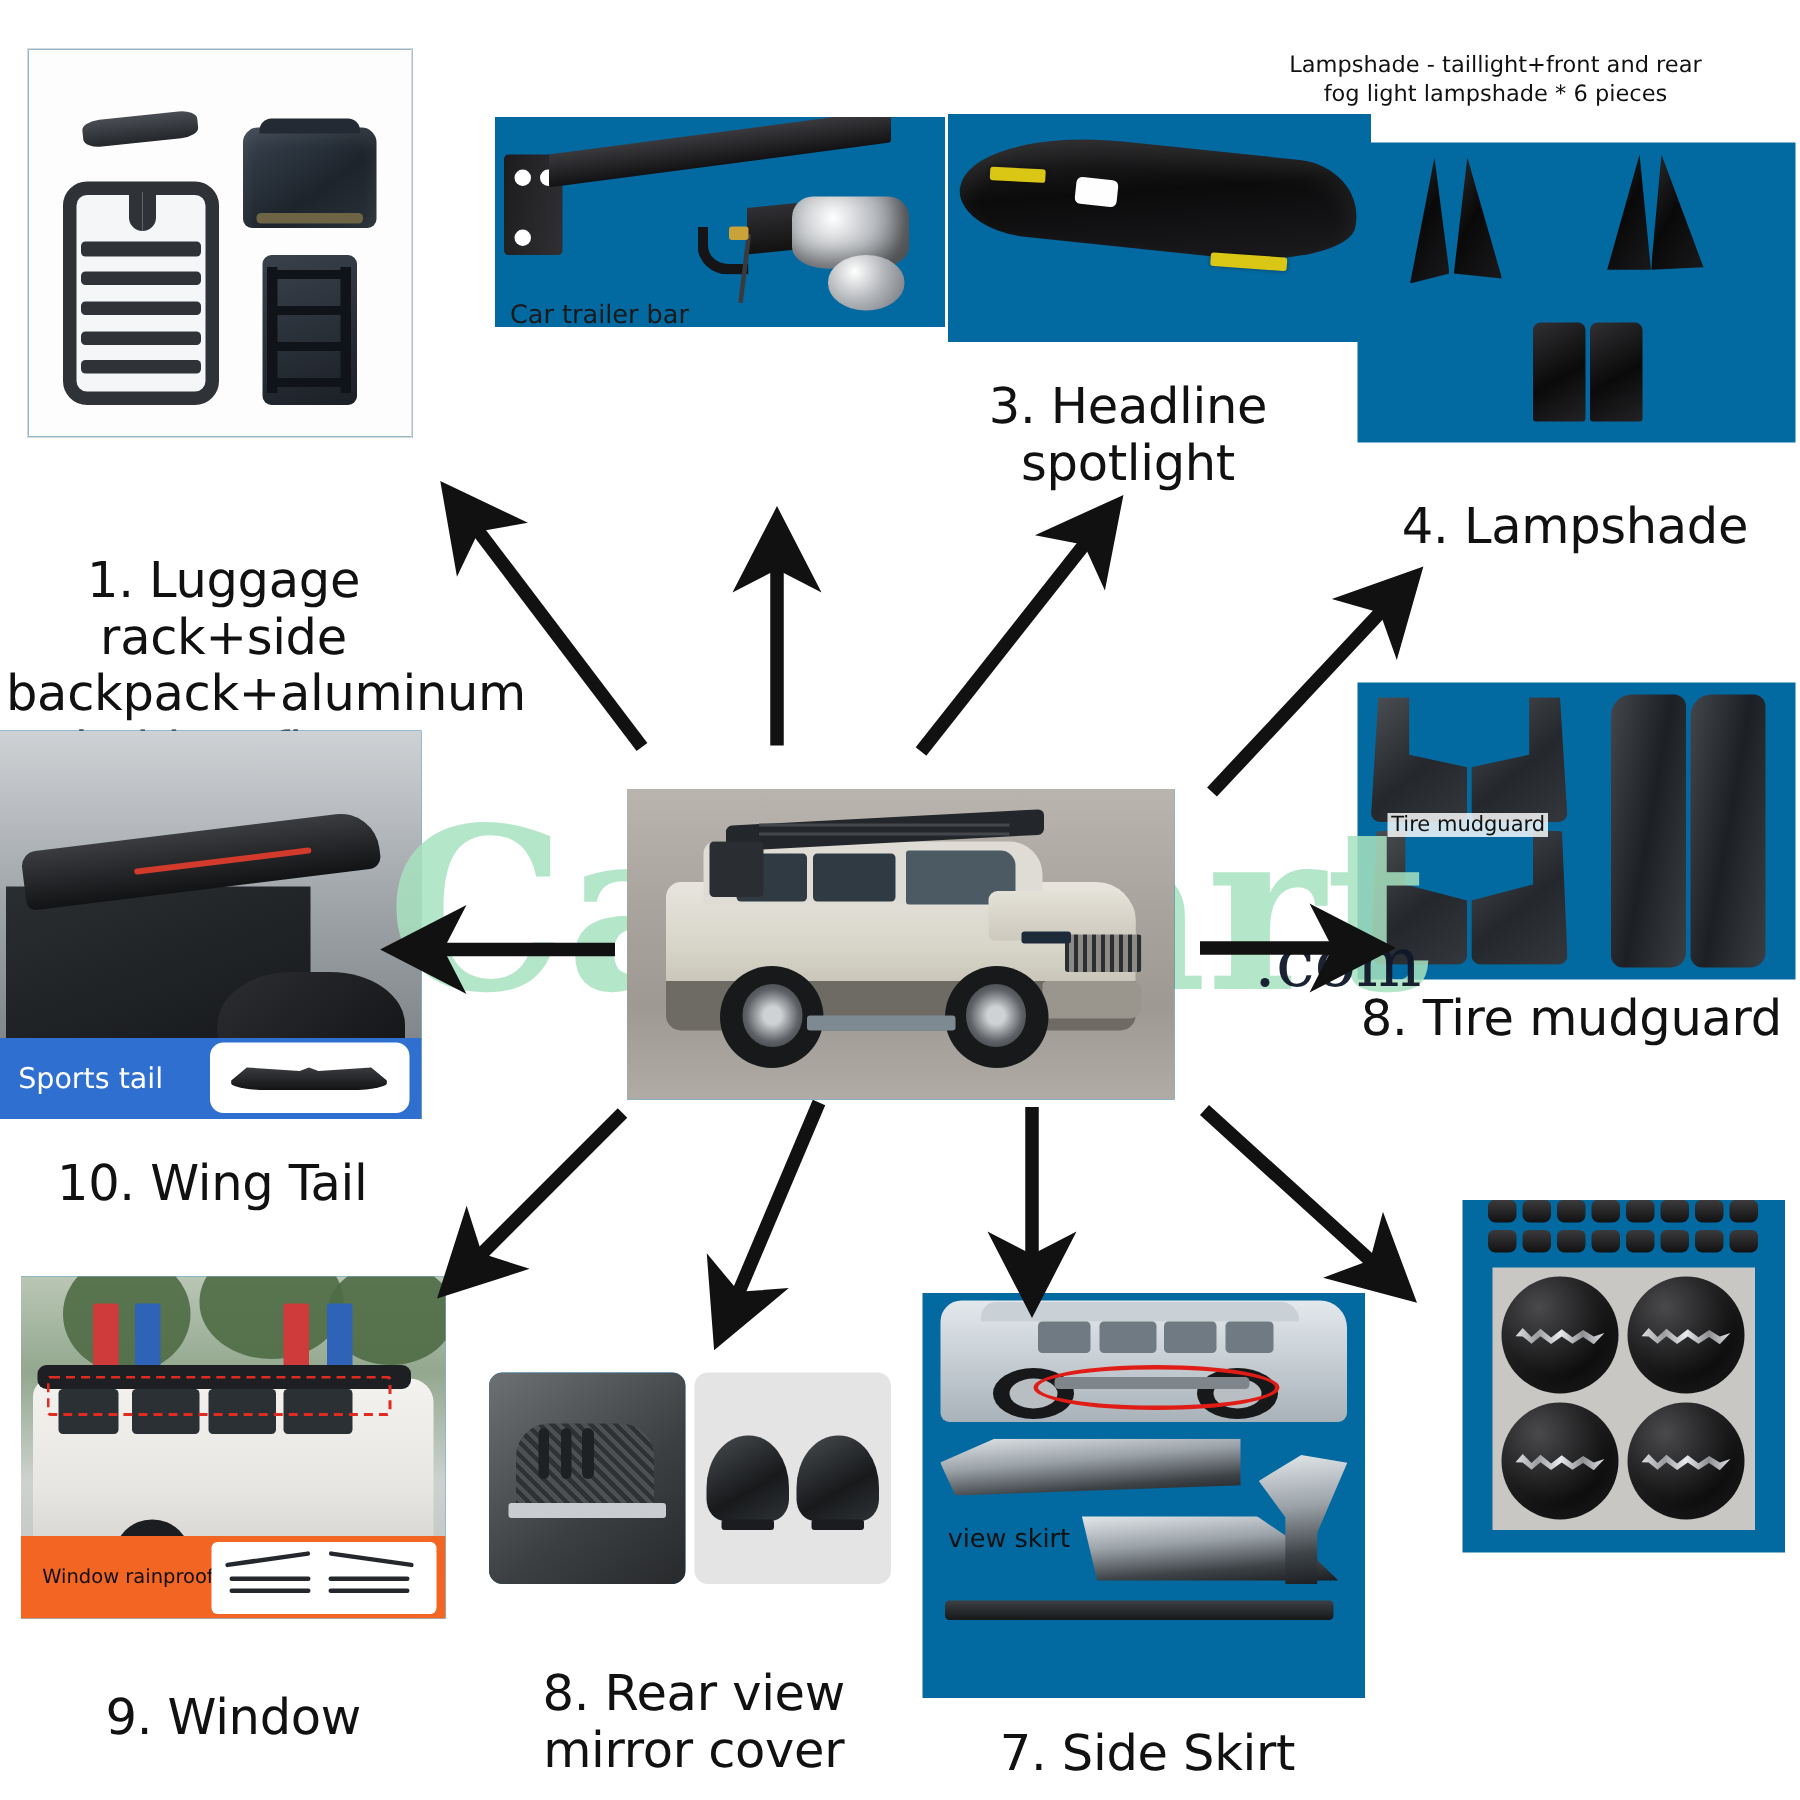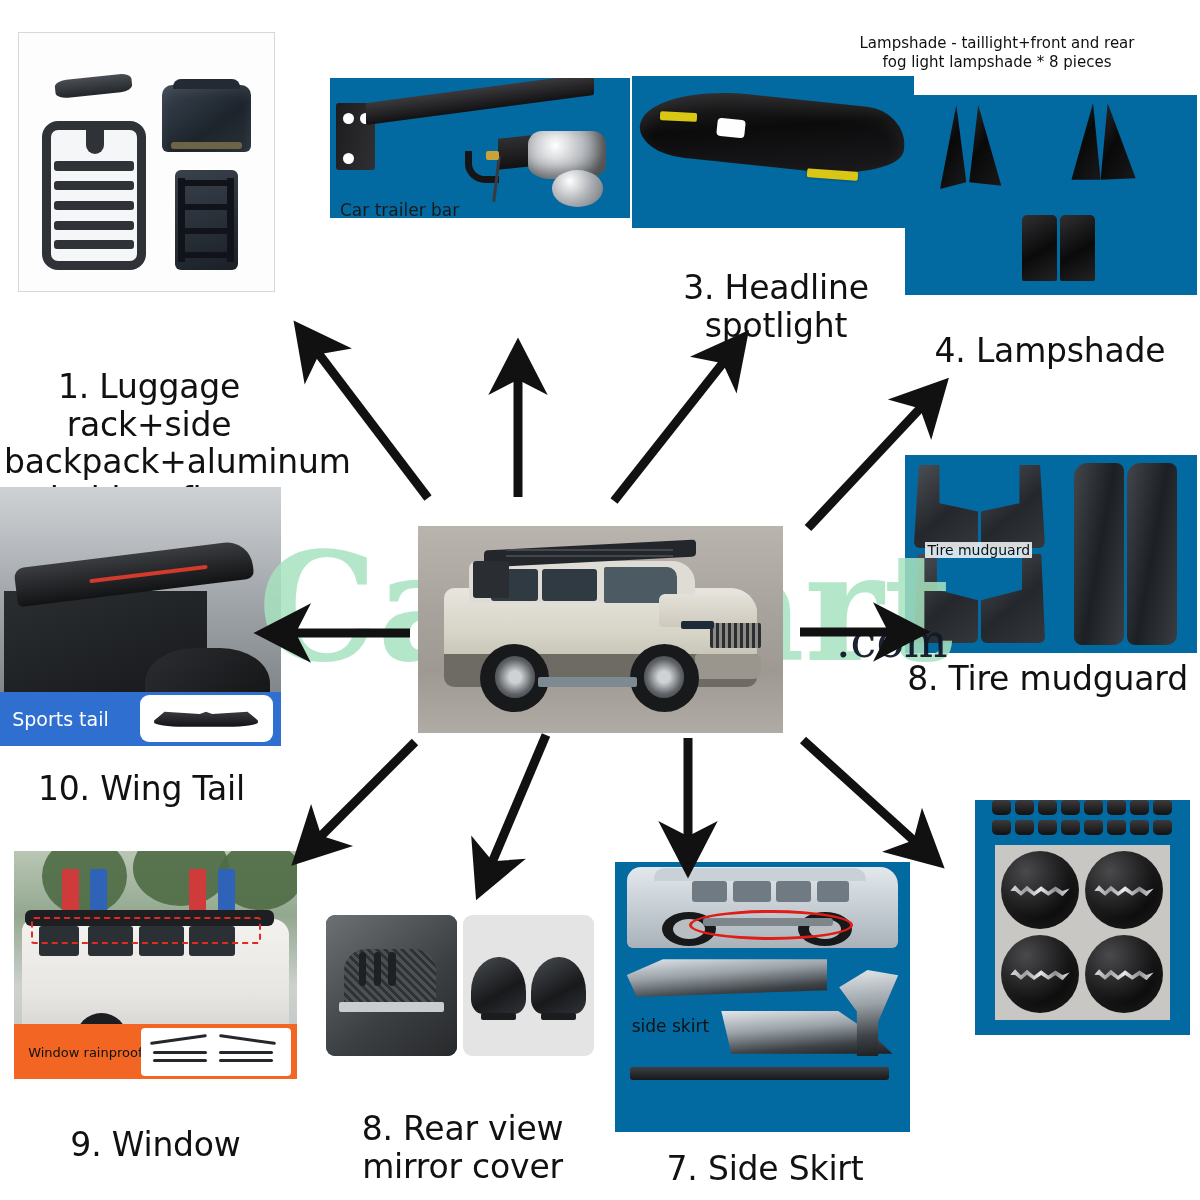--- a/index.html
+++ b/index.html
@@ -335,28 +335,28 @@
     <div class="ball-ball"></div>
   </div>
   <div class="abs sub-label" style="left:340px;top:200px;width:200px;text-align:left;">Car trailer bar</div>
 
   <div class="tile" style="left:632px;top:76px;width:282px;height:152px;">
     <div class="spot-body"></div>
     <div class="spot-lamp" style="left:10%;top:24%;width:13%;transform:rotate(3deg);"></div>
     <div class="spot-lamp" style="left:62%;top:62%;width:18%;transform:rotate(4deg);"></div>
     <div class="spot-hole"></div>
   </div>
-  <div class="abs num-label" style="left:640px;top:252px;width:272px;margin-top:17px;">
+  <div class="abs num-label" style="left:616px;top:252px;width:272px;">
     <div>3. Headline</div>
     <div>spotlight</div>
   </div>
 
   <div class="abs caption-small" style="left:847px;top:34px;width:300px;">
     <div>Lampshade - taillight+front and rear</div>
-    <div>fog light lampshade * 8 pieces</div>
+    <div>fog light lampshade * 6 pieces</div>
   </div>
 
   <div class="tile" style="left:905px;top:95px;width:292px;height:200px;">
 
     <div class="ls-wedge" style="left:12%;top:5%;width:9%;height:42%;clip-path:polygon(62% 0,100% 92%,0 100%);"></div>
     <div class="ls-wedge" style="left:22%;top:5%;width:11%;height:42%;clip-path:polygon(28% 0,100% 96%,0 92%);"></div>
 
     <div class="ls-wedge" style="left:57%;top:4%;width:10%;height:40%;clip-path:polygon(74% 0,100% 96%,0 96%);"></div>
     <div class="ls-wedge" style="left:67%;top:4%;width:12%;height:40%;clip-path:polygon(20% 0,100% 94%,0 96%);"></div>
 
@@ -408,21 +408,21 @@
       <div class="ss-glass" style="left:70%;top:17%;width:12%;height:26%;"></div>
       <div class="ss-wheel" style="left:13%;top:55%;width:20%;height:42%;"></div>
       <div class="ss-wheel" style="left:63%;top:55%;width:20%;height:42%;"></div>
       <div class="abs" style="left:28%;top:62%;width:48%;height:10%;background:#7e868c;border-radius:3px;"></div>
       <div class="ss-ellipse" style="left:23%;top:52%;width:58%;height:30%;"></div>
     </div>
     <div class="ss-part" style="left:4%;top:36%;width:68%;height:14%;clip-path:polygon(18% 0,100% 0,100% 82%,5% 100%,0 42%);"></div>
     <div class="ss-part" style="left:36%;top:55%;width:58%;height:16%;clip-path:polygon(0 0,68% 0,88% 54%,100% 100%,6% 100%);"></div>
     <div class="ss-part" style="left:76%;top:40%;width:20%;height:32%;clip-path:polygon(48% 0,100% 6%,66% 60%,66% 100%,30% 100%,30% 48%,0 20%);"></div>
     <div class="ss-bar" style="left:5%;top:76%;width:88%;"></div>
-    <div class="tiny-tag" style="left:5%;top:57%;font-size:17px;background:transparent;">side skirt</div>
+    <div class="tiny-tag" style="left:5%;top:57%;font-size:17px;background:transparent;">view skirt</div>
   </div>
   <div class="abs num-label" style="left:620px;top:1150px;width:290px;">7. Side Skirt</div>
 
   <div class="tile" style="left:326px;top:915px;width:131px;height:141px;border-radius:9px;">
     <div class="mirror-photo">
       <div class="mirror-shell">
         <div class="mirror-grill" style="left:16%;"></div>
         <div class="mirror-grill" style="left:32%;"></div>
         <div class="mirror-grill" style="left:48%;"></div>
       </div>

